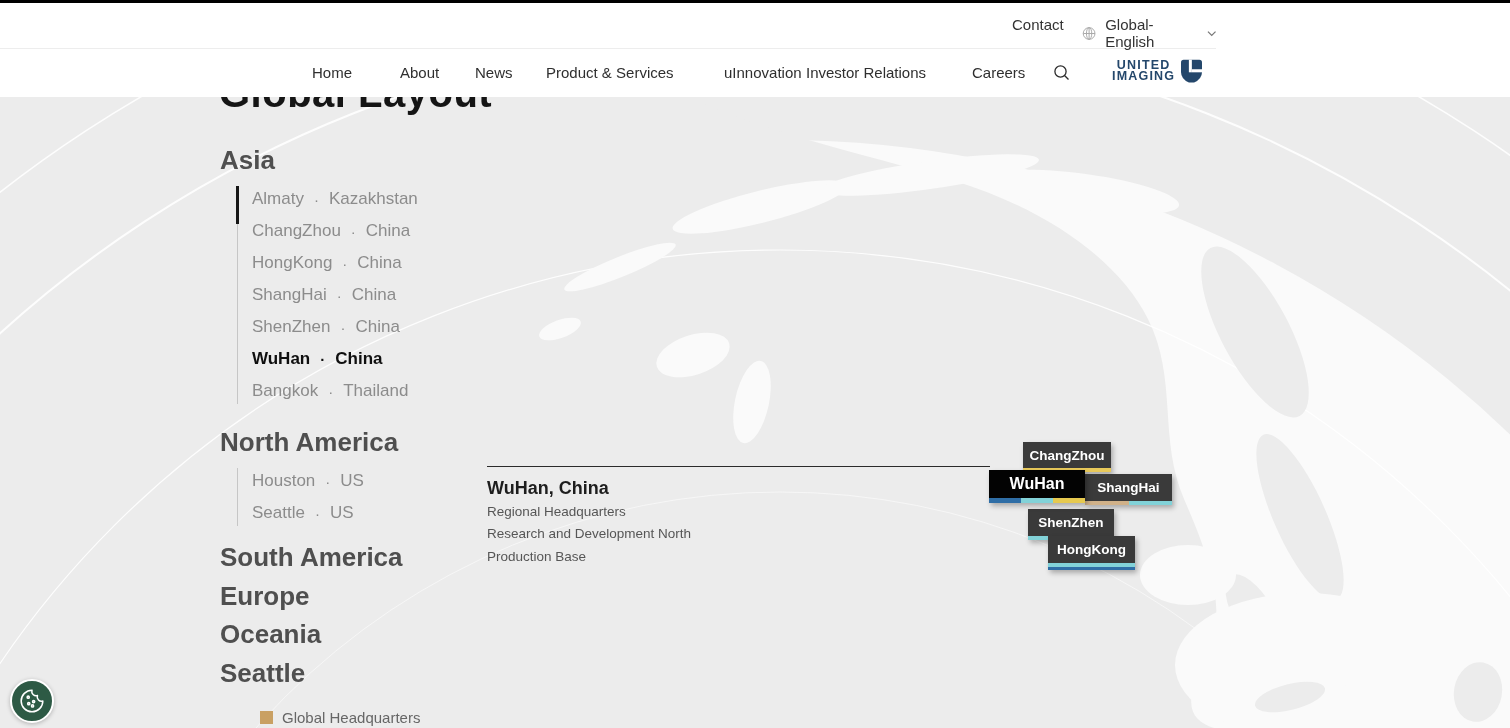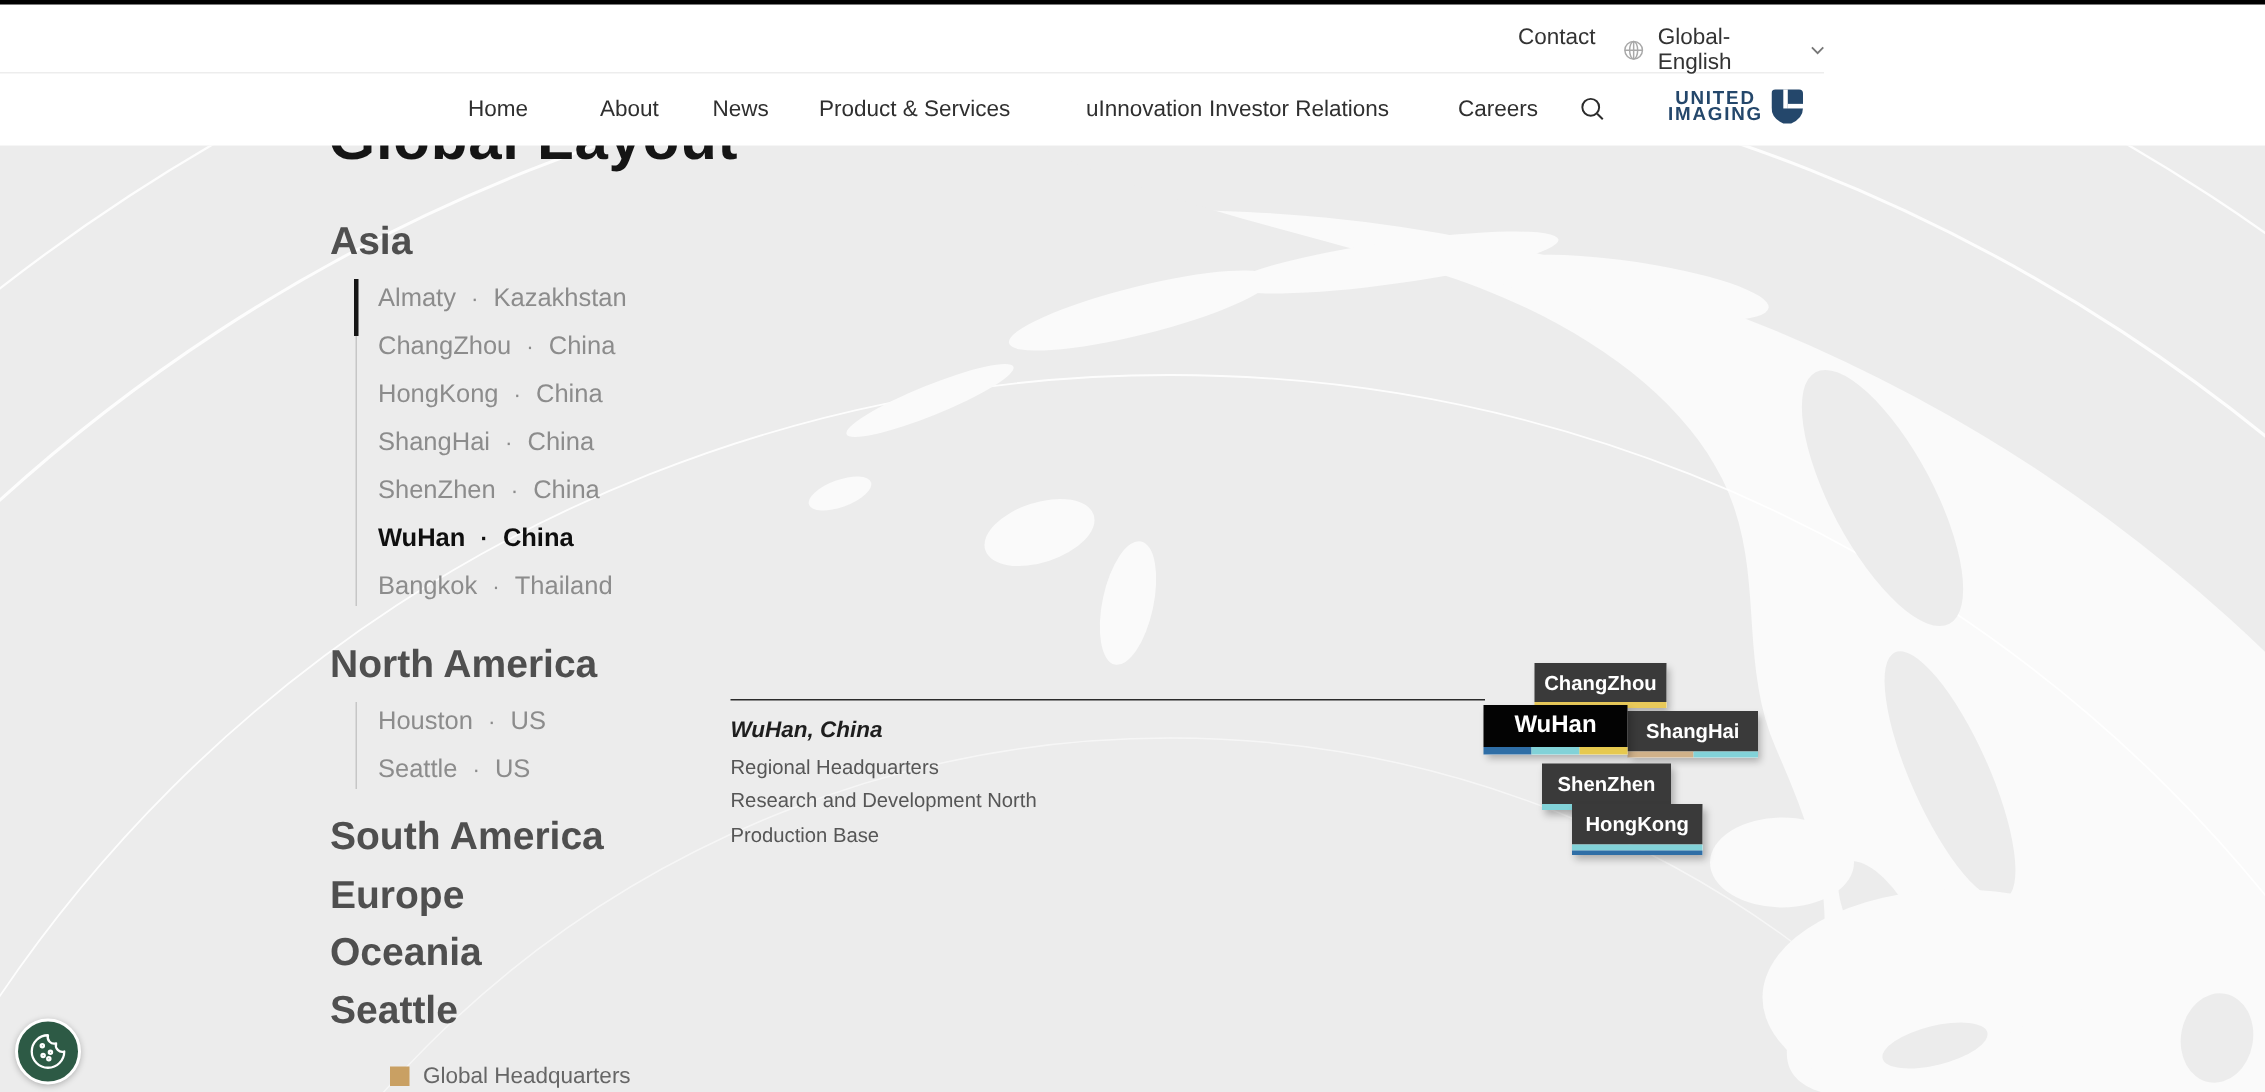--- a/index.html
+++ b/index.html
@@ -34,21 +34,21 @@
   .city-list .track { position:absolute; left:17px; top:3px; width:1px; background:#c6c6c6; }
   .city-list .thumb { position:absolute; left:16px; top:3px; width:3px; height:38px; background:#161616; }
   .city-row { height:32px; display:flex; align-items:center; font-size:17px; color:#8c8c8c; cursor:pointer; }
   .city-row .dot { margin:0 10px; font-size:15px; }
   .city-row.selected { color:#0f0f0f; font-weight:bold; }
   #na-section { margin-top:21px; }
   #sa-first { margin-top:14px; }
 
   
   #leader-line { position:absolute; left:487px; top:369px; width:503px; height:1px; background:#2b2b2b; z-index:2; }
-  #info-title { position:absolute; left:487px; top:381px; font-size:15px; font-weight:bold; color:#1e1e1e; z-index:2;font-style:italic; }
+  #info-title { position:absolute; left:487px; top:381px; font-size:18px; font-weight:bold; color:#1e1e1e; z-index:2; }
   #info-facilities { position:absolute; left:487px; top:404px; font-size:13.5px; color:#565656; line-height:22.3px; z-index:2; }
 
   
   .map-label { position:absolute; box-shadow:2px 3px 5px rgba(0,0,0,.28); cursor:pointer; }
   .map-label .box { width:100%; display:flex; align-items:center; justify-content:center;
     background:#3a3a3a; color:#fff; font-size:13.5px; font-weight:bold; }
   .map-label.selected .box { background:#030303; font-size:16px; }
   .map-label .u-row { display:flex; width:100%; }
   .map-label .u-row span { flex:1; display:block; }
 

